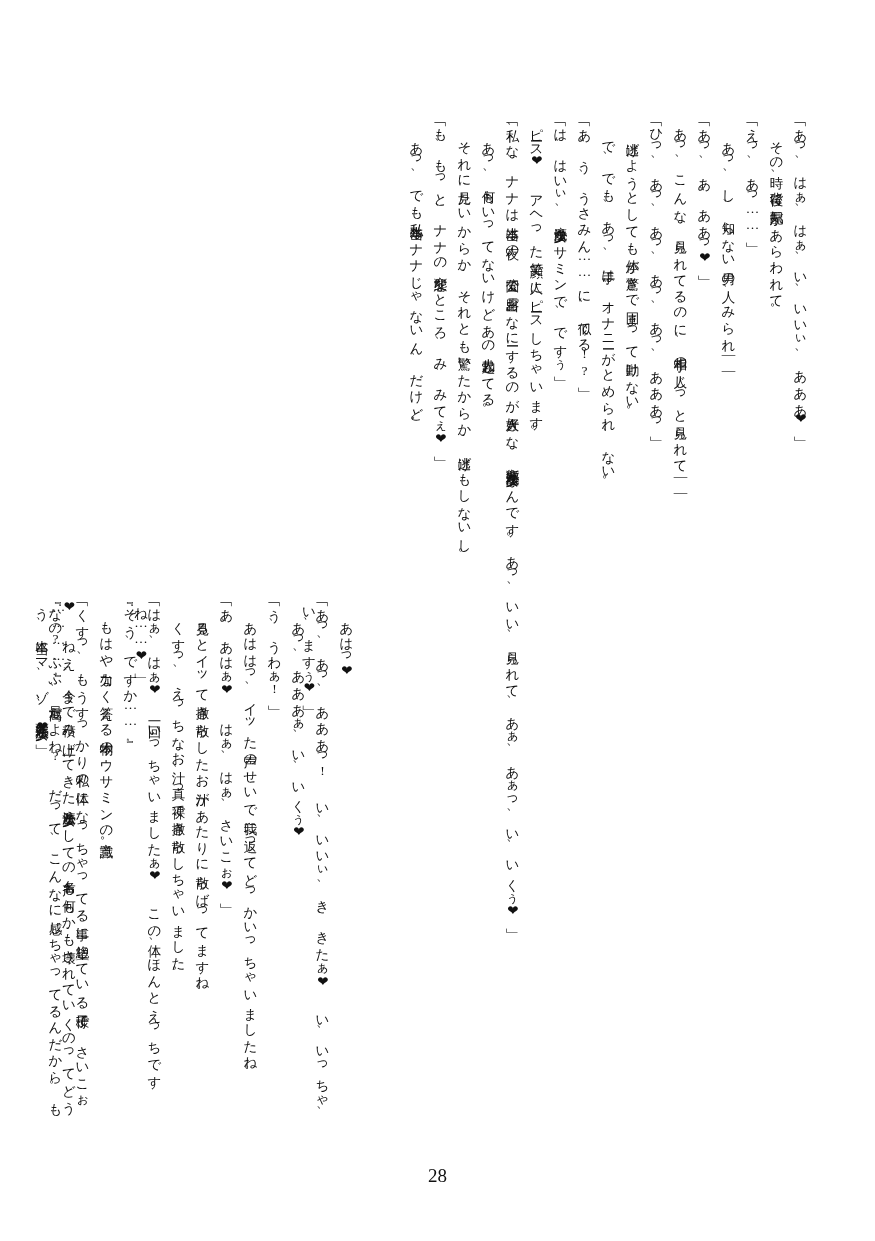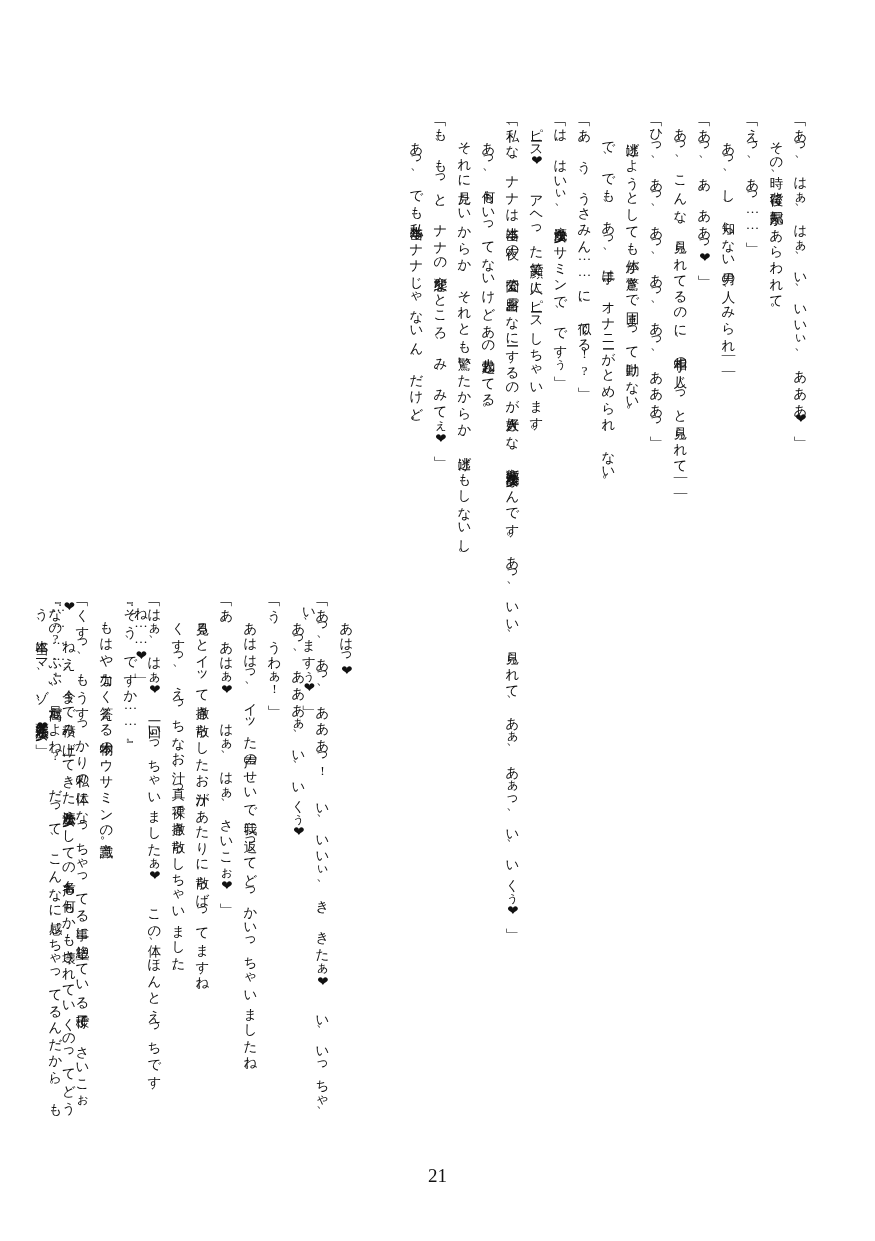--- a/index.html
+++ b/index.html
@@ -101,15 +101,15 @@
     <div class="column lower indent">見るとイッて撒き散らしたお汁があたりに散らばってますね。</div>
     <div class="column lower indent">くすっ、えっちなお汁、真っ裸で撒き散らしちゃいました。</div>
     <div class="column lower">「はぁ、はぁ❤ 一回いっちゃいましたぁ❤ この体、ほんとえっちですね……❤」</div>
     <div class="column lower">『そう、ですか……』</div>
     <div class="column lower indent">もはや力なく答える本物のウサミンの意識。</div>
     <div class="column lower">「くすっ、もうすっかり私の体になっちゃってる事に絶望している様子で。さいこぉ❤ ねえ、今まで積み上げてきた魔法少女としての名声も何もかも壊されていくのってどうなの?ふふ、最高だよね? だって、こんなに感じちゃってるんだから。もう、本当にマ、ゾ、変態魔法少女❤」</div>
     <div class="column lower">『…………』</div>
 
   </div>
 
-  <div class="page-number">21</div>
+  <div class="page-number">28</div>
 
 </div>
 
 </body></html>

